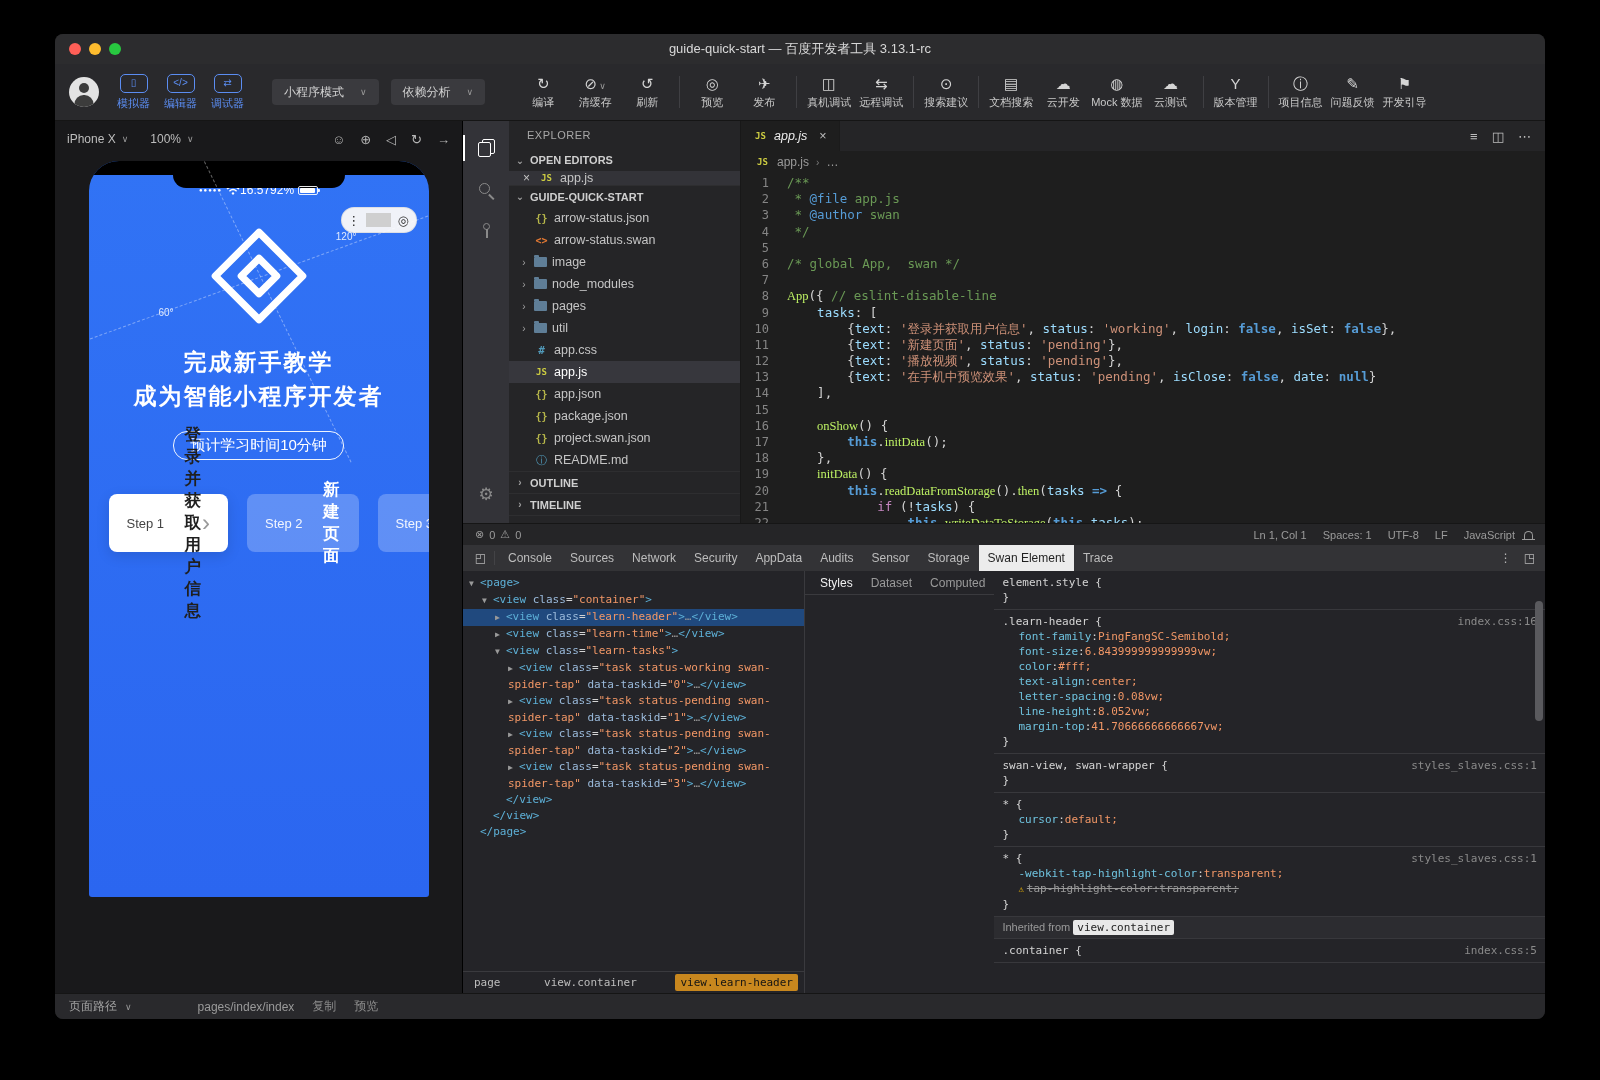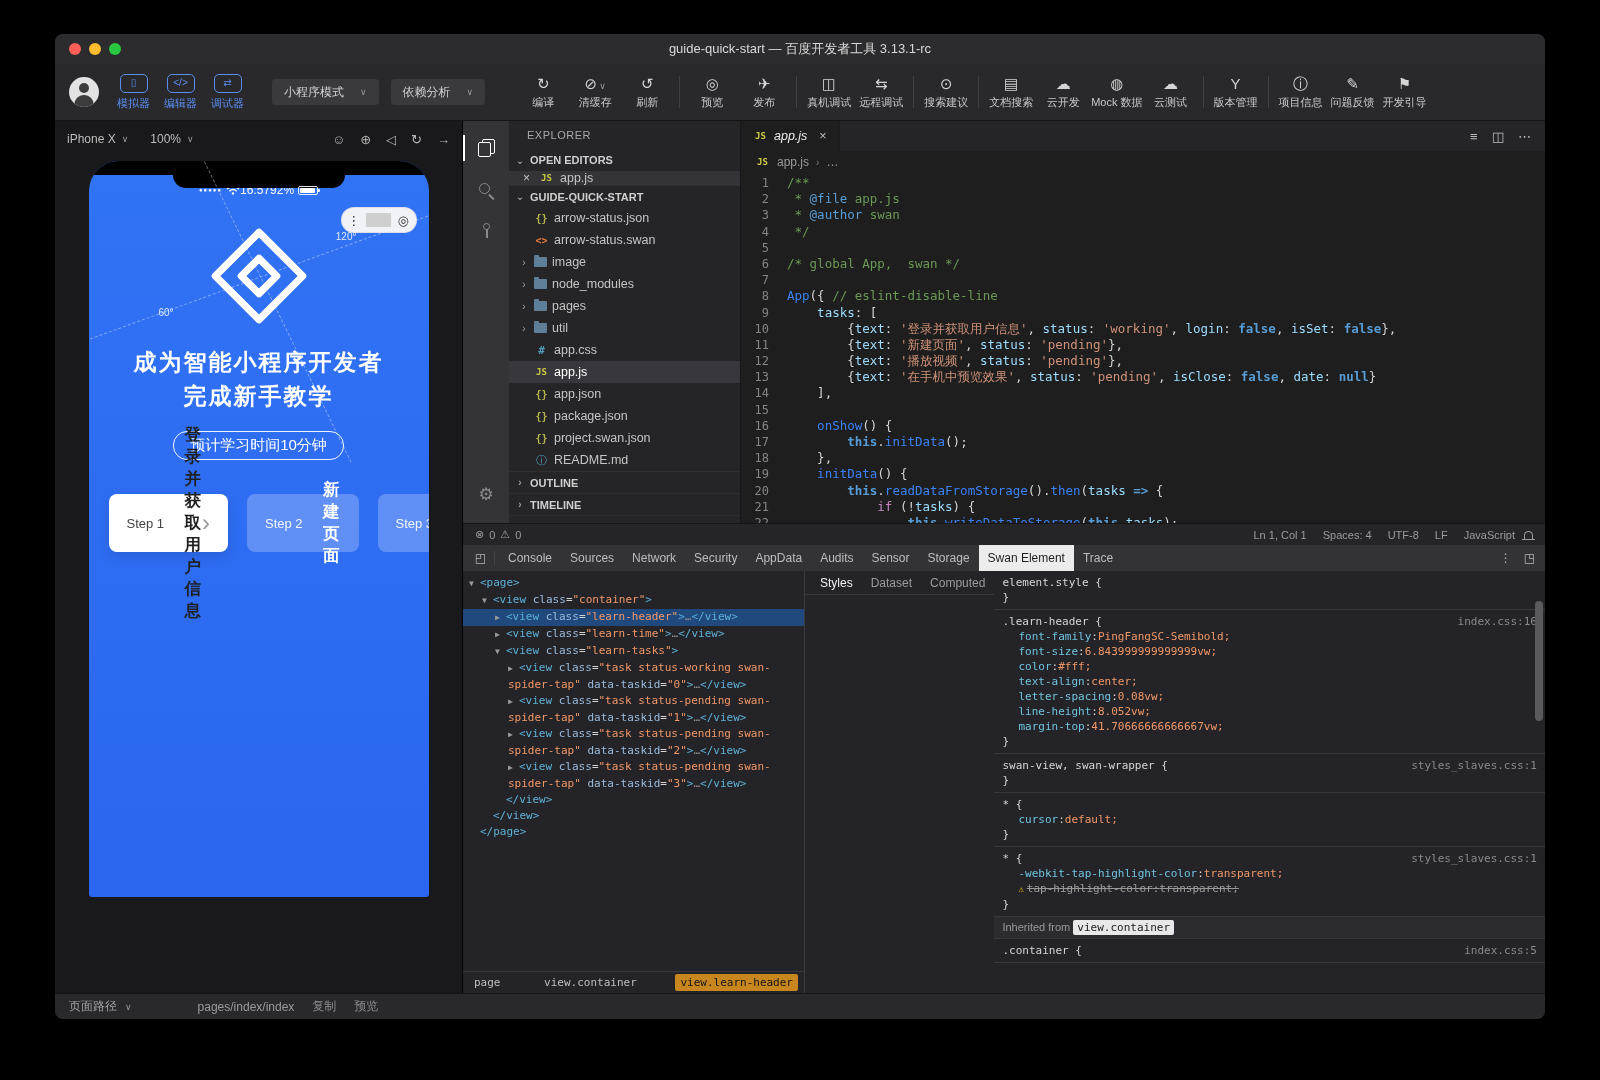--- a/index.html
+++ b/index.html
@@ -110,21 +110,21 @@
   .tab { display: flex; align-items: center; gap: 6px; padding: 0 12px; background: #1e1e1e; color: #ececec; font-size: 12.5px; border-right: 1px solid #1b1b1b; }
   .tab .tname { font-style: italic; }
   .tab .x { color: #bdbdbd; margin-left: 6px; }
   #tab-icons { margin-left: auto; display: flex; align-items: center; gap: 14px; color: #bdbdbd; padding-right: 14px; font-size: 13px; }
   .breadcrumbs { height: 22px; display: flex; align-items: center; gap: 7px; color: #9a9a9a; font-size: 12px; padding: 0 14px; flex: 0 0 auto; }
   .bc-sep { font-size: 10px; color: #7e7e7e; }
   #code { flex: 1; overflow: hidden; font-family: "DejaVu Sans Mono", monospace; font-size: 12.5px; line-height: 16.2px; padding-top: 2px; }
   .cl { display: flex; height: 16.2px; white-space: pre; }
   .ln { width: 46px; text-align: right; padding-right: 18px; color: #858585; flex: 0 0 auto; font-size: 12px; }
   .c { color: #6a9955; } .dt { color: #569cd6; } .k { color: #569cd6; font-weight: bold; } .ctrl { color: #c586c0; }
-  .s { color: #ce9178; } .p { color: #9cdcfe; } .f { color: #3b82f6; } .d { color: #d4d4d4; }
+  .s { color: #ce9178; } .p { color: #9cdcfe; } .f { color: #bef264; font-family: Liberation Serif, serif; } .d { color: #d4d4d4; }
   
   .statusbar { height: 22px; background: #252527; border-top: 1px solid #161616; display: flex; align-items: center; padding: 0 12px; color: #9b9b9b; font-size: 11px; gap: 5px; flex: 0 0 auto; }
   #sb-right { margin-left: auto; display: flex; gap: 16px; align-items: center; }
   .bell { width: 9px; height: 8px; border: 1.2px solid #9b9b9b; border-bottom: none; border-radius: 5px 5px 0 0; position: relative; margin-left: 4px; }
   .bell::after { content: ""; position: absolute; left: -3px; right: -3px; bottom: -1.5px; height: 1.2px; background: #9b9b9b; }
   
   .devtools { flex: 1; background: #242428; display: flex; flex-direction: column; min-height: 0; }
   .dt-tabbar { height: 26px; background: #333336; display: flex; align-items: center; padding-left: 4px; color: #bdbdbd; font-size: 12px; flex: 0 0 auto; }
   .dt-inspect { width: 28px; text-align: center; color: #b5b5b5; font-size: 12px; border-right: 1px solid #434346; margin-right: 4px; }
   .dt-tab { padding: 0 9px; height: 26px; line-height: 26px; white-space: nowrap; }
@@ -325,22 +325,22 @@
           <div class="dashline dash2"></div>
           <span class="ang ang1">120°</span>
           <span class="ang ang2">60°</span>
           <svg class="logo-svg" width="104" height="104" viewBox="0 0 100 100">
             <path d="M50 8 L92 50 L50 92 L8 50 Z" fill="none" stroke="#fff" stroke-width="7" stroke-linejoin="round"></path>
             <path d="M50 33 L67 50 L50 67 L33 50 Z" fill="none" stroke="#fff" stroke-width="7" stroke-linejoin="round"></path>
           </svg>
         </div>
 
         <div class="p-title">
+          <div>完成新手教学</div>
           <div>成为智能小程序开发者</div>
-          <div>完成新手教学</div>
         </div>
 
         <div class="p-pill">预计学习时间10分钟</div>
 
         <div id="steps">
             <div class="step active">
               <span class="step-label">Step 1</span>
               <span class="step-text">登录并获取用户信息</span>
               <span class="step-chev">›</span>
             </div>
@@ -517,21 +517,21 @@
         </div>
       </div>
 
       <div class="statusbar">
         <span>⊗</span>
         <span>0</span>
         <span>⚠</span>
         <span>0</span>
         <div id="sb-right">
             <span>Ln 1, Col 1</span>
-            <span>Spaces: 4</span>
+            <span>Spaces: 1</span>
             <span>UTF-8</span>
             <span>LF</span>
             <span>JavaScript</span>
           </div>
         <span class="bell"></span>
       </div>
 
       <div class="devtools">
         <div class="dt-tabbar">
           <span class="dt-inspect">◰</span>

